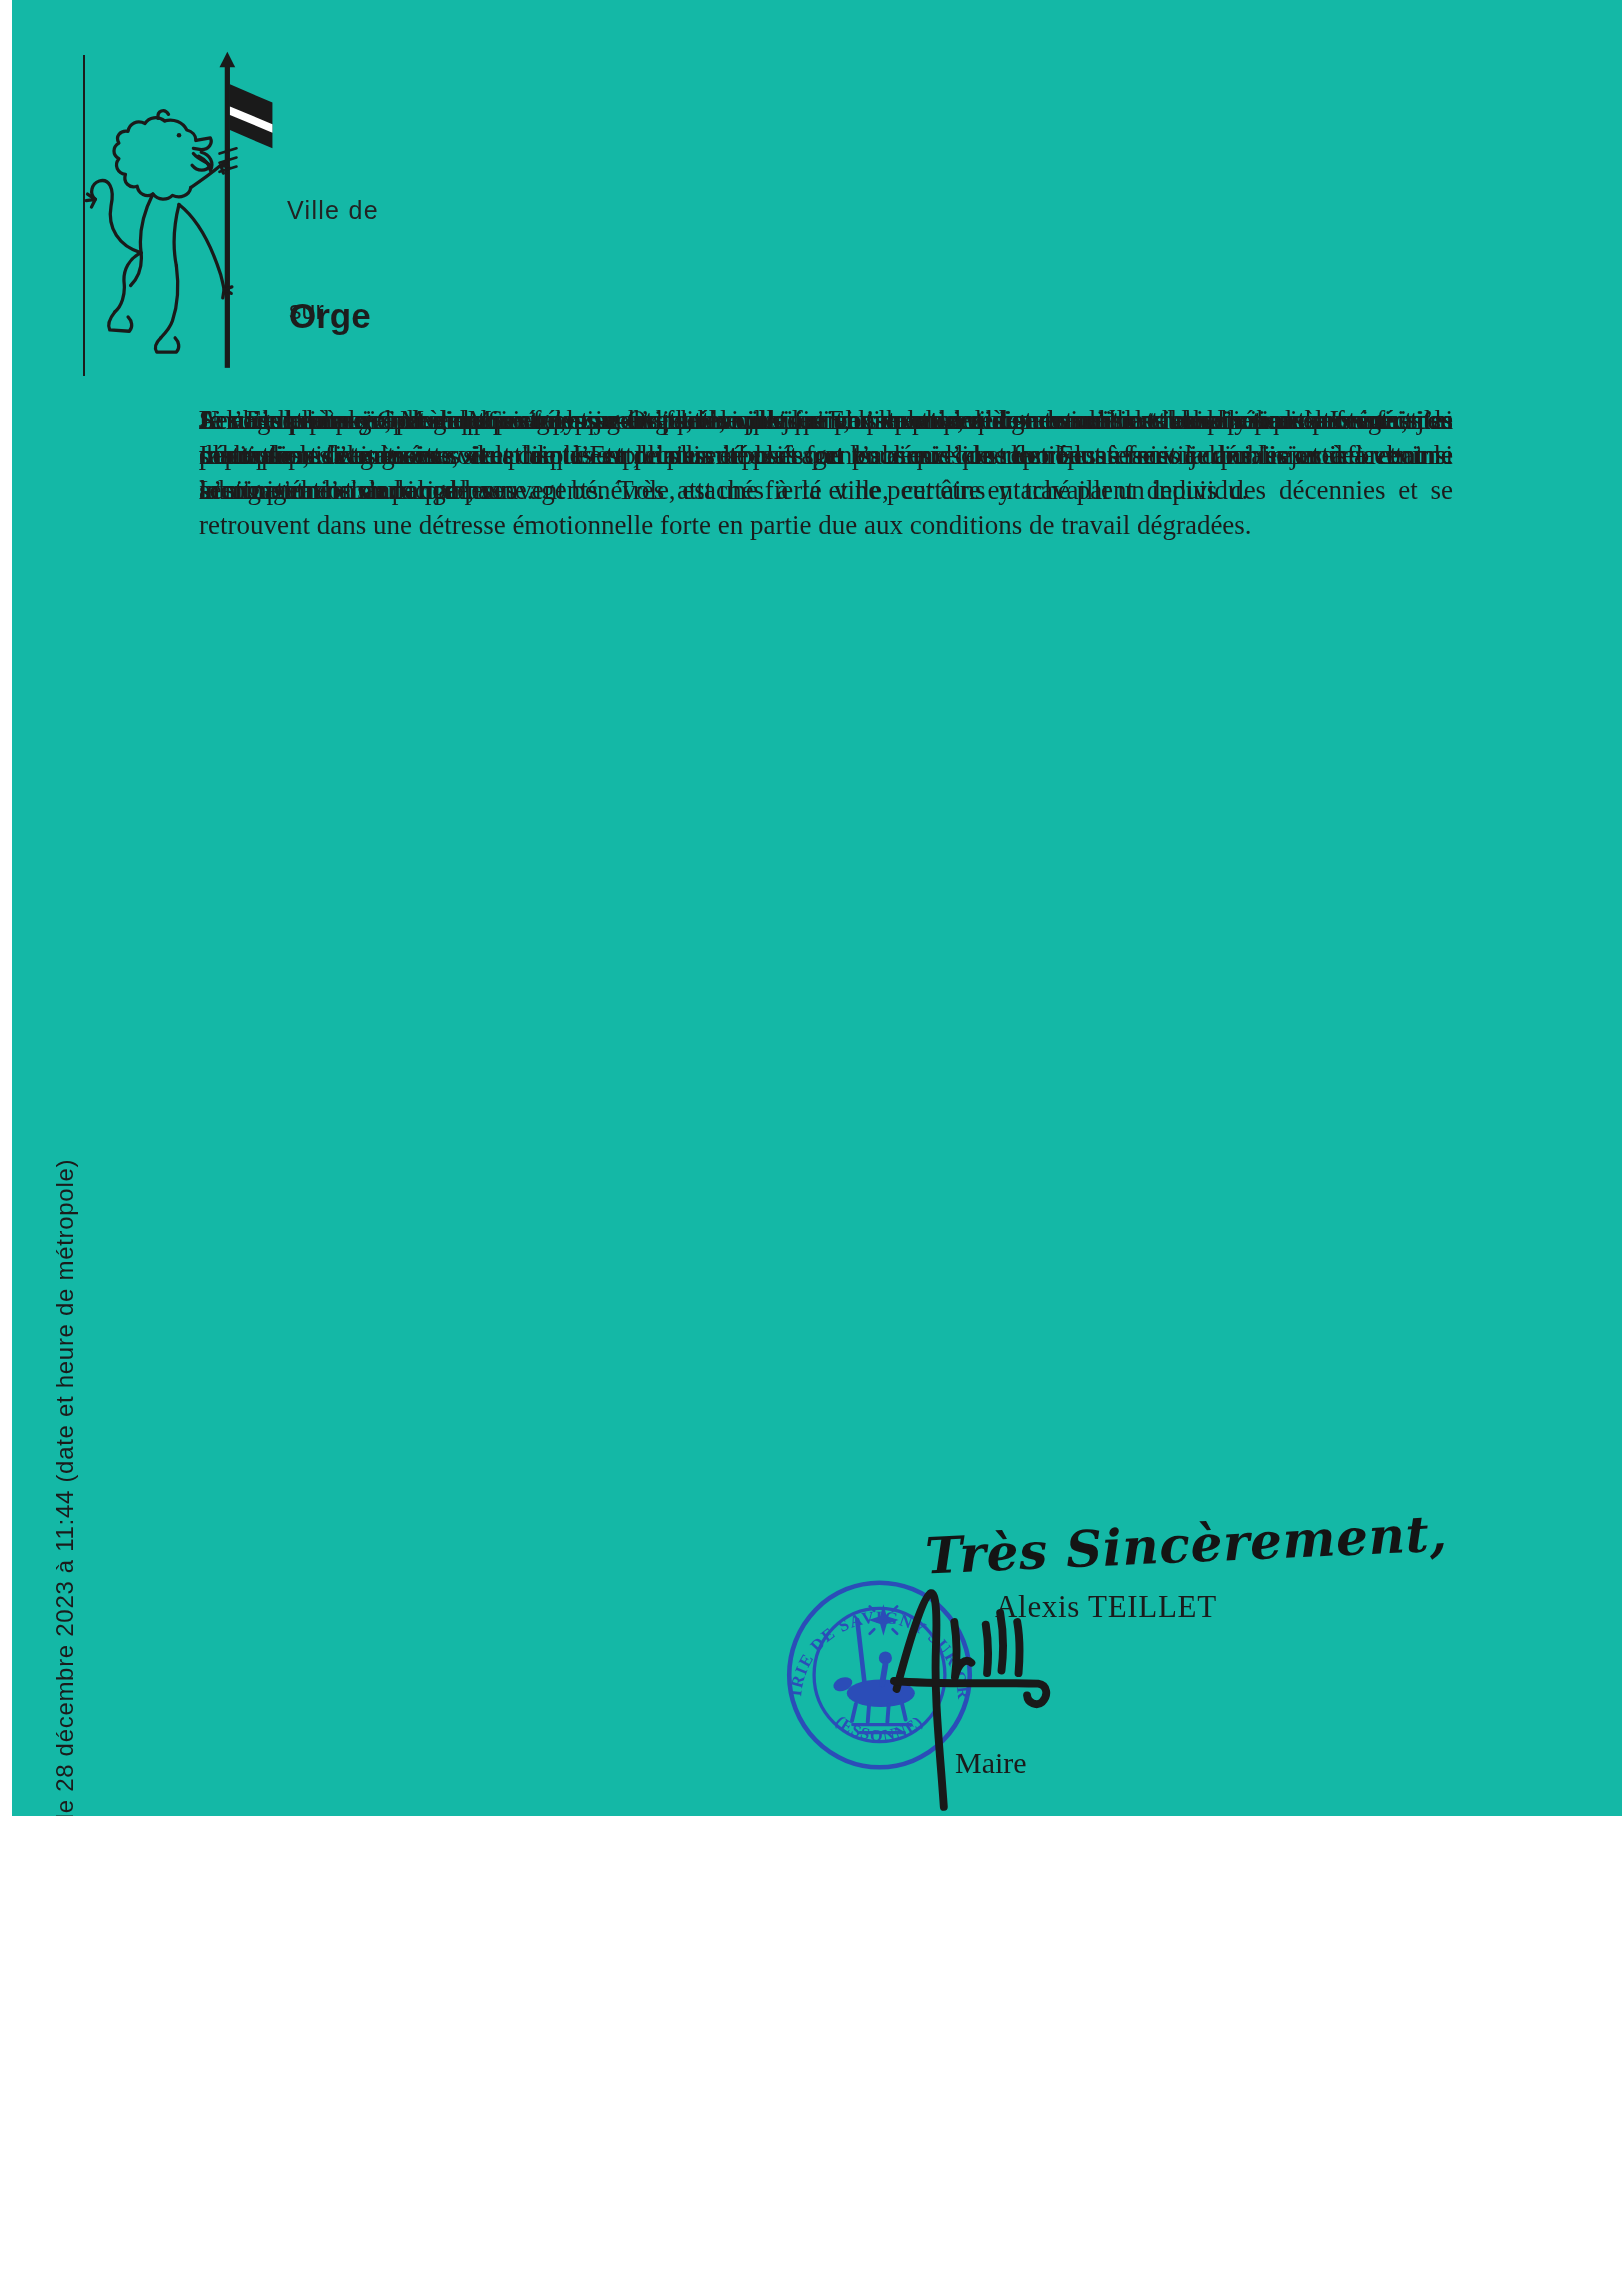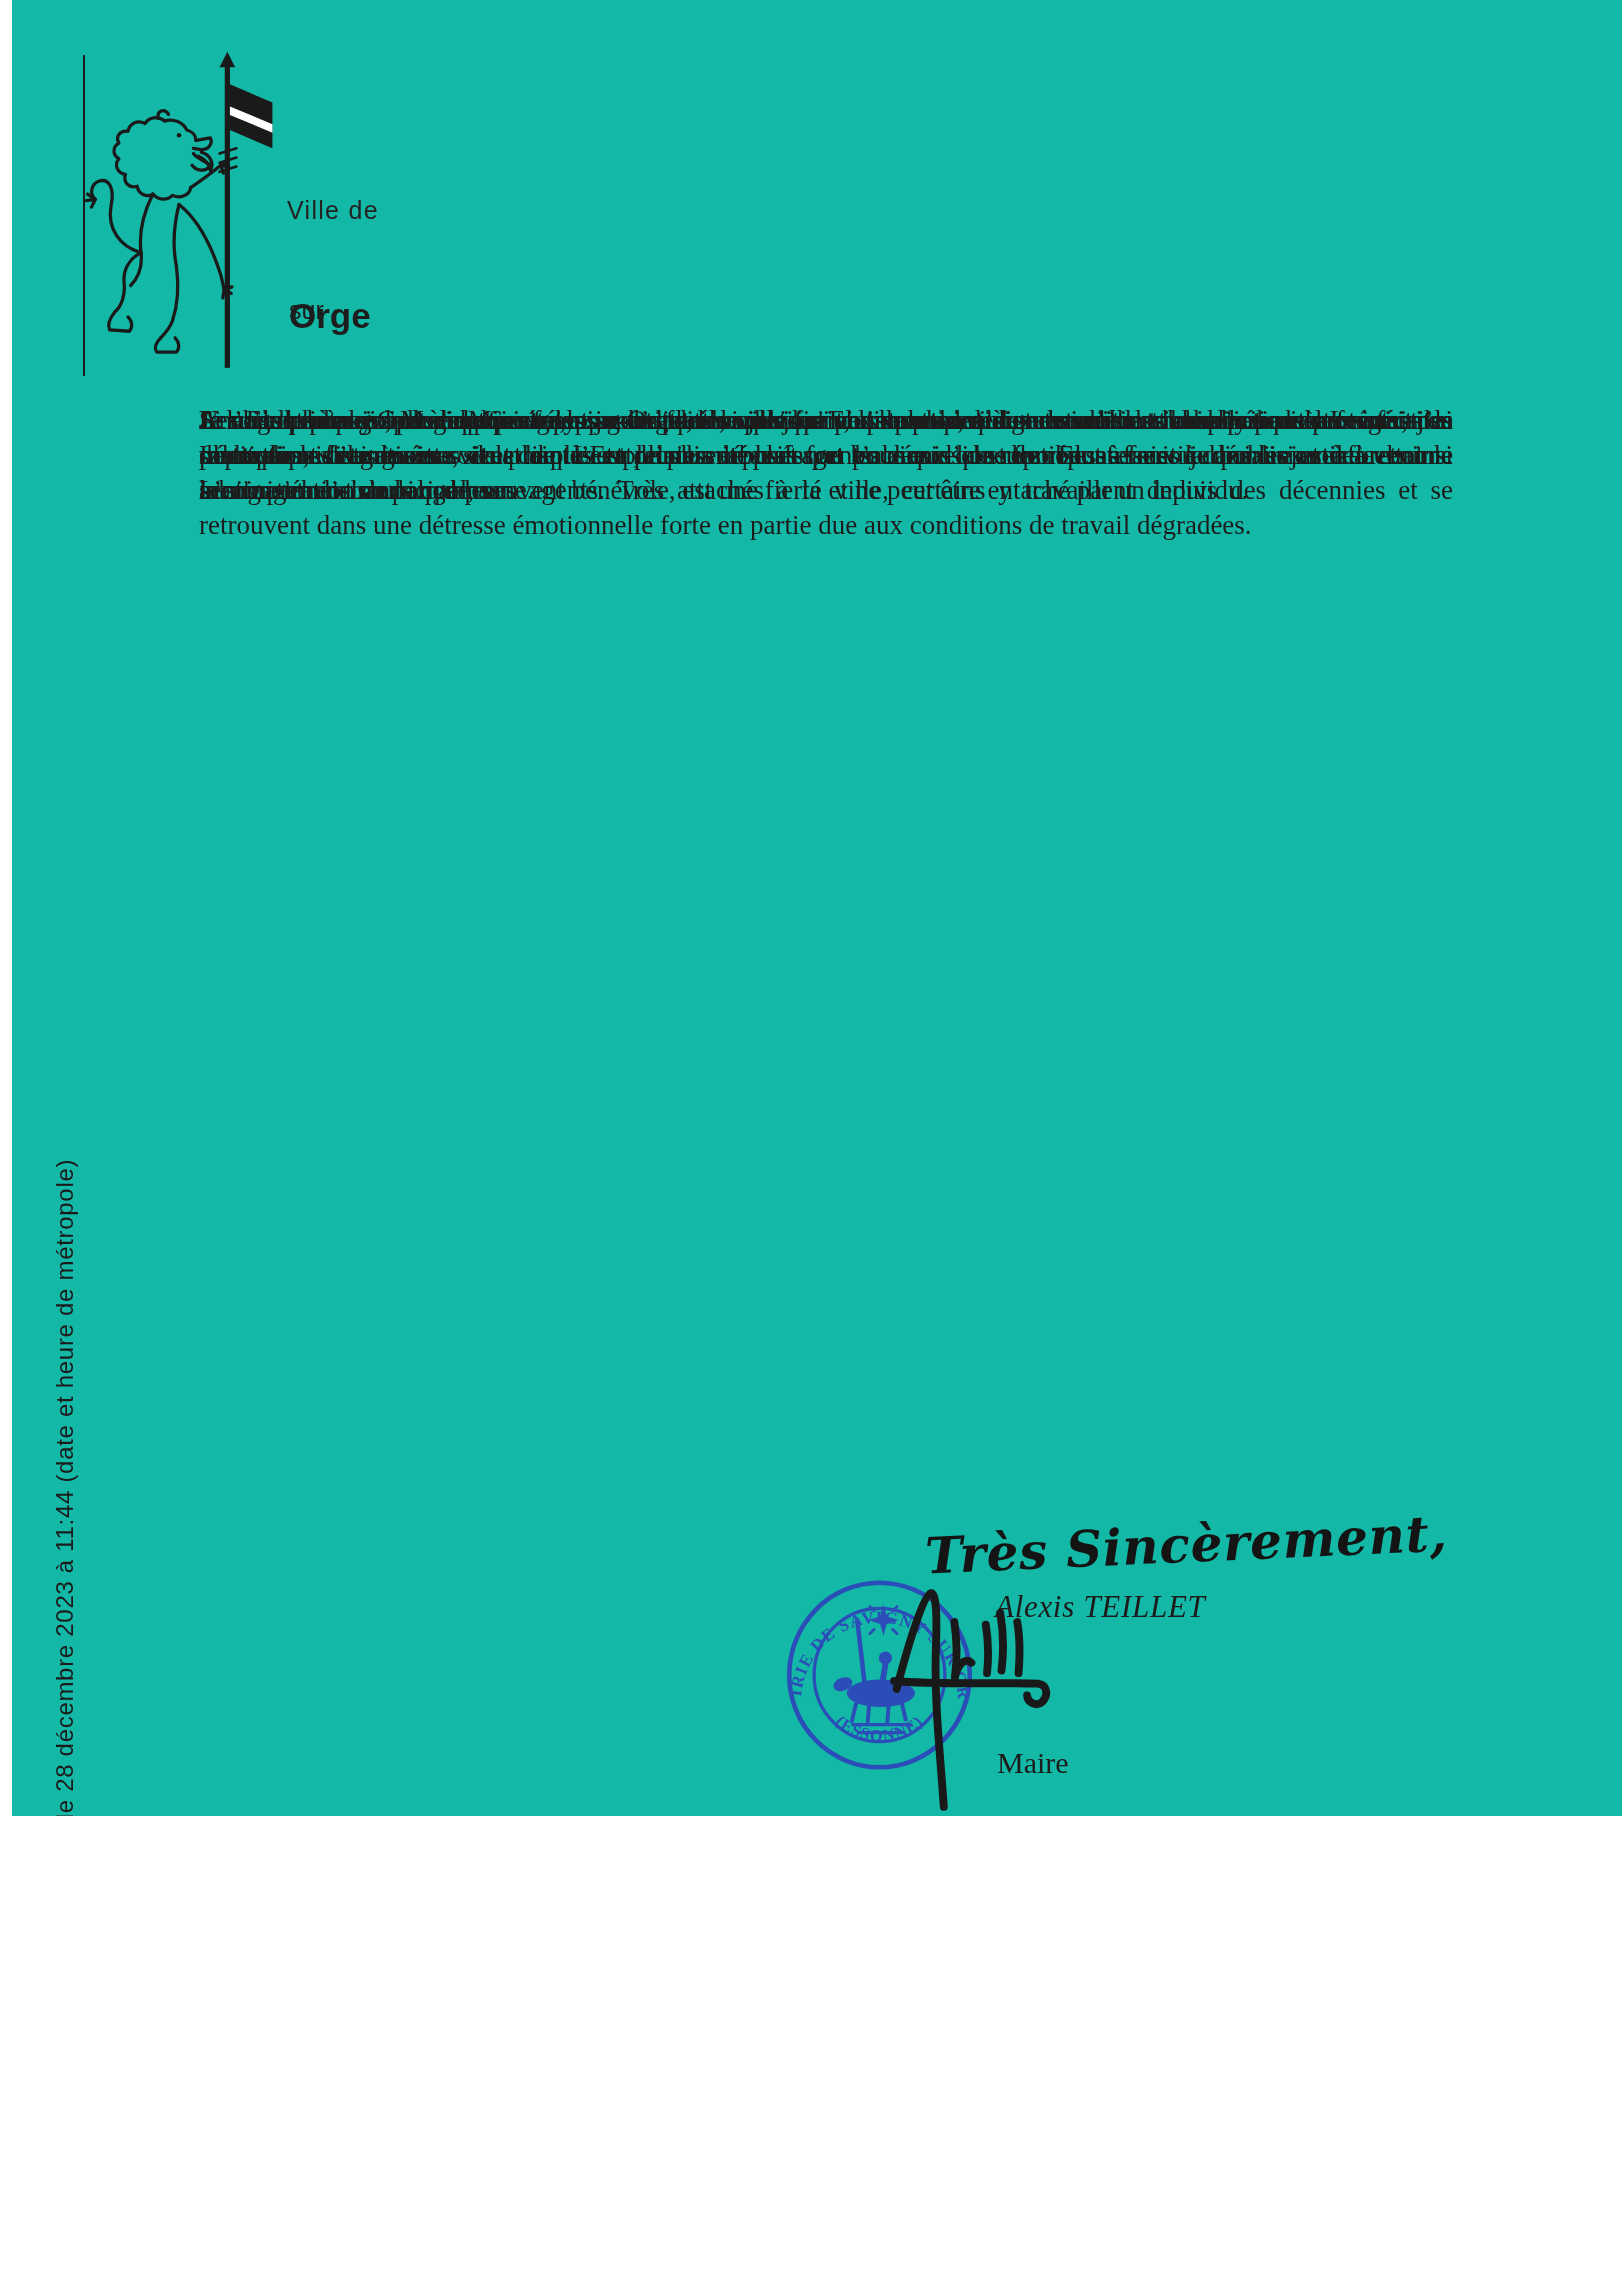--- a/index.html
+++ b/index.html
@@ -28,22 +28,22 @@
   .letter-body{left:187px;top:403px;width:1254px;font-size:27px;line-height:35px;
                text-align:justify;color:#1c1c1c;position:absolute;}
   .letter-body p{position:static;margin:0 0 38px 0;}
 
   
   .handwritten{left:913px;top:1515px;font-family:"DejaVu Serif",serif;font-style:italic;
                font-weight:700;font-size:50px;letter-spacing:0.7px;color:#141414;
                transform:rotate(-2.5deg);white-space:nowrap;}
   .stamp-svg{left:772px;top:1578px;width:191px;height:194px;}
   .signature-svg{left:878px;top:1584px;width:164px;height:236px;}
-  .sig-name{left:983px;top:1589px;font-size:31px;letter-spacing:0.7px;color:#1b1b1b;white-space:nowrap;font-style:italic;}
-  .sig-title{left:985px;top:1746px;font-size:30px;color:#1b1b1b;}
+  .sig-name{left:983px;top:1589px;font-size:31px;letter-spacing:0.7px;color:#1b1b1b;white-space:nowrap;}
+  .sig-title{left:943px;top:1746px;font-size:30px;color:#1b1b1b;}
 
   
   .copies{left:187px;top:1902px;width:1178px;font-style:italic;font-size:27.5px;
           line-height:37px;color:#1c1c1c;position:absolute;}
   .copies *{position:static;}
   .copies-label{display:block;margin-bottom:6.5px;}
   .copy-item{display:flex;padding-left:56px;}
   .copy-item .dash{width:43px;flex:0 0 43px;}
 
   

